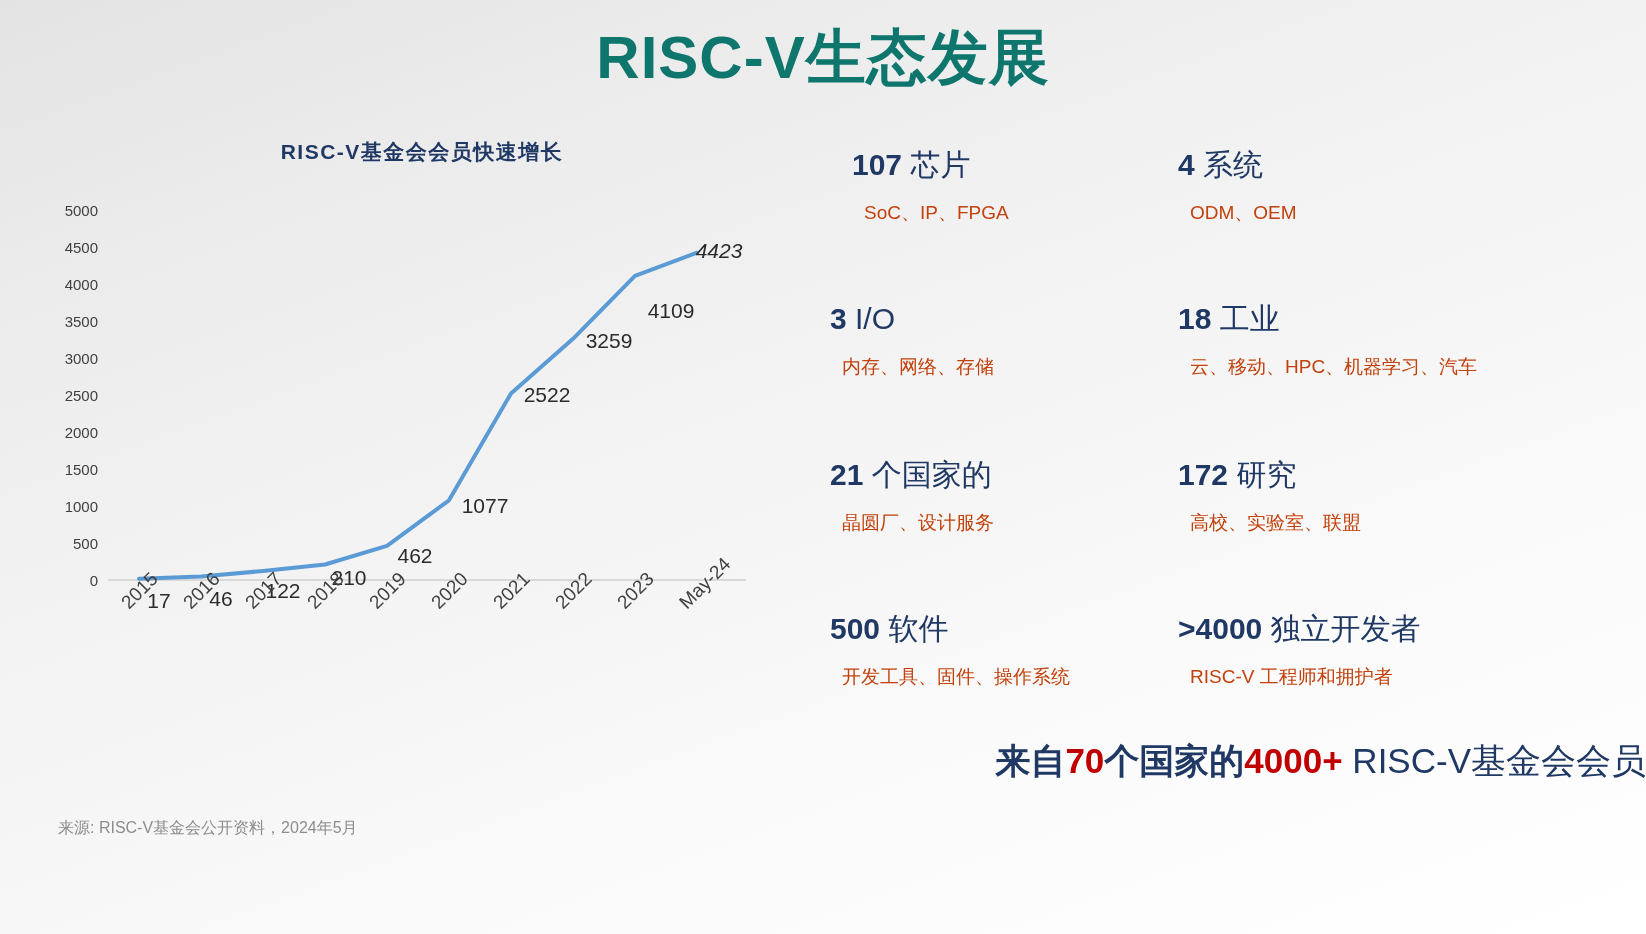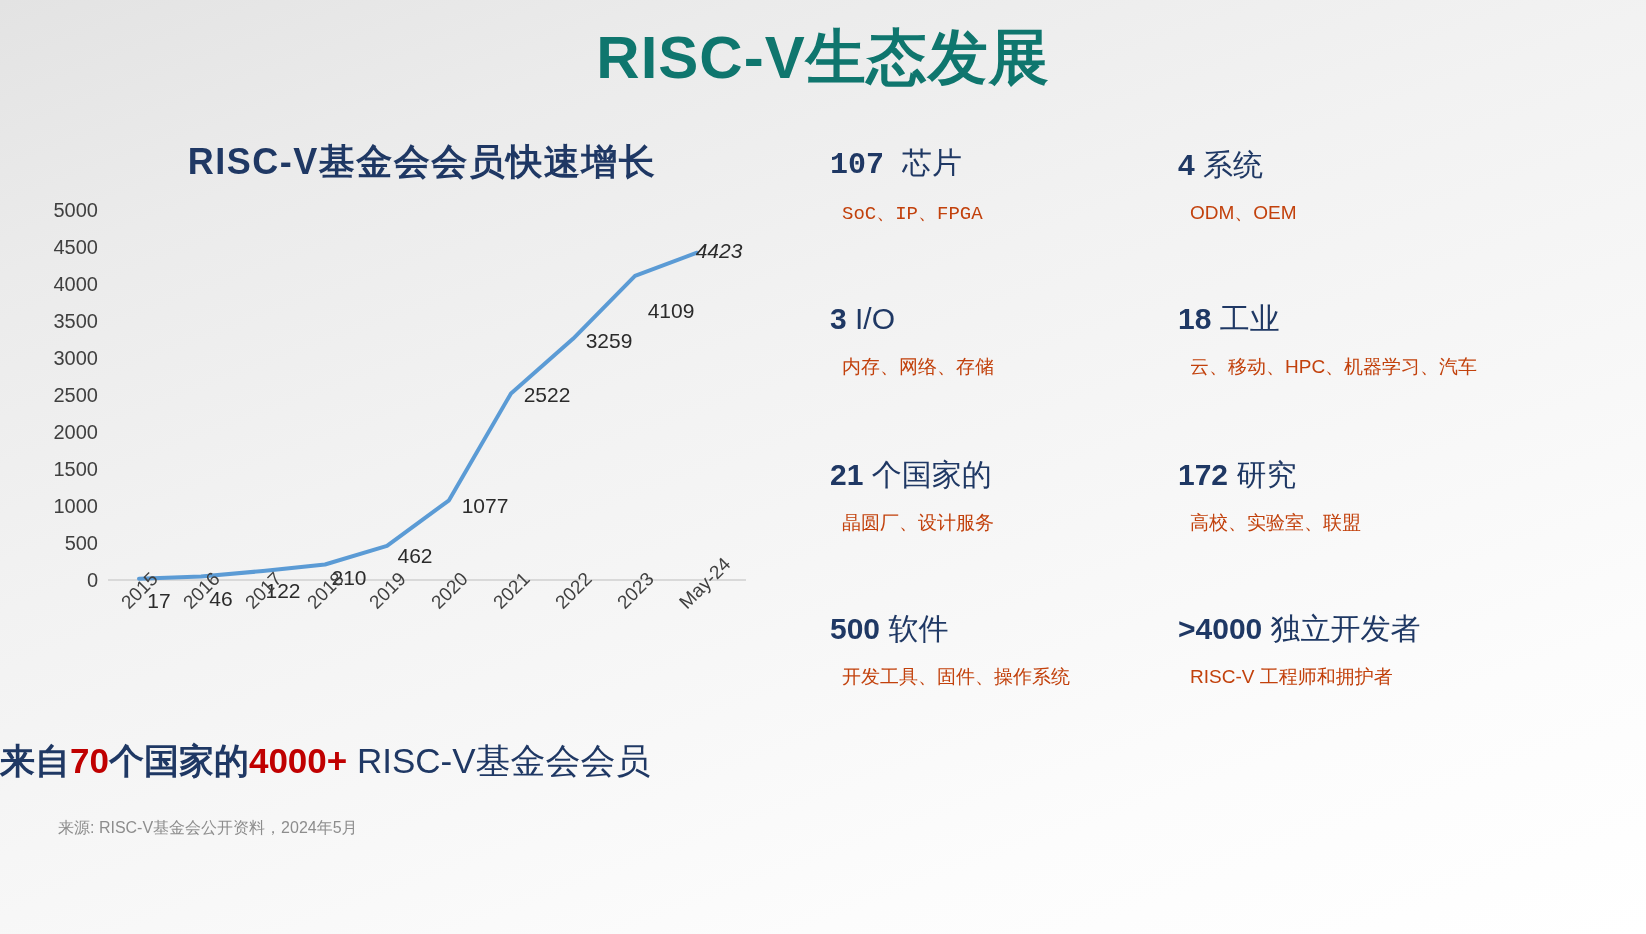--- a/index.html
+++ b/index.html
@@ -26,38 +26,38 @@
     line-height: 1.2;
   }
 
   
   #chart-block {
     position: absolute;
     left: 18px; top: 138px;
     width: 790px; height: 560px;
   }
   #chart-title {
-    font-size: 36px;
+    font-size: 21px;
     font-weight: bold;
     color: #1F3864;
     letter-spacing: 1.5px;
     text-align: center;
     padding-left: 18px;
   }
   #chart-canvas-wrap {
     position: absolute;
     left: 0; top: 72px;
     width: 760px; height: 480px;
   }
   .ytick {
     position: absolute;
     right: 0;
     width: 68px;
     text-align: right;
-    font-size: 20px;
+    font-size: 15px;
     color: #3F3F3F;
     transform: translateY(-50%);
   }
   #ylabels { position: absolute; left: 0; top: 0; width: 80px; height: 400px; }
   #plot {
     position: absolute;
     left: 90px; top: 0;
     width: 640px; height: 400px;
   }
   #plot svg { display: block; }
@@ -94,21 +94,21 @@
     color: #c2410c;
     margin-top: 17px;
     margin-left: 12px;
     white-space: nowrap;
   }
 
   
   #summary-line {
     position: absolute;
     left: 0; top: 738px; width: 100%;
-    text-align: left;
+    text-align: right;
     font-size: 35px;
     color: #1F3864;
     white-space: nowrap;
   }
   #summary-line .hl { color: #C00000; font-weight: bold; }
   #summary-line .bold { font-weight: bold; }
 
   #source-note {
     position: absolute;
     left: 58px; top: 818px;
@@ -162,21 +162,21 @@
           <div class="xtick" style="left: 257px; top: 388px;">2019</div>
           <div class="xtick" style="left: 319px; top: 388px;">2020</div>
           <div class="xtick" style="left: 381px; top: 388px;">2021</div>
           <div class="xtick" style="left: 443px; top: 388px;">2022</div>
           <div class="xtick" style="left: 505px; top: 388px;">2023</div>
           <div class="xtick" style="left: 567px; top: 388px;">May-24</div>
         </div>
     </div>
   </div>
 
-  <div class="stat" style="left:830px; top:148px;font-family:Liberation Mono, monospace;">
+  <div class="stat" style="left:852px; top:148px;">
     <div class="stat-head"><span class="num">107</span> <span class="word">芯片</span></div>
     <div class="stat-sub">SoC、IP、FPGA</div>
   </div>
 
   <div class="stat" style="left:830px; top:302px;">
     <div class="stat-head"><span class="num">3</span> <span class="word">I/O</span></div>
     <div class="stat-sub">内存、网络、存储</div>
   </div>
 
   <div class="stat" style="left:830px; top:458px;">

